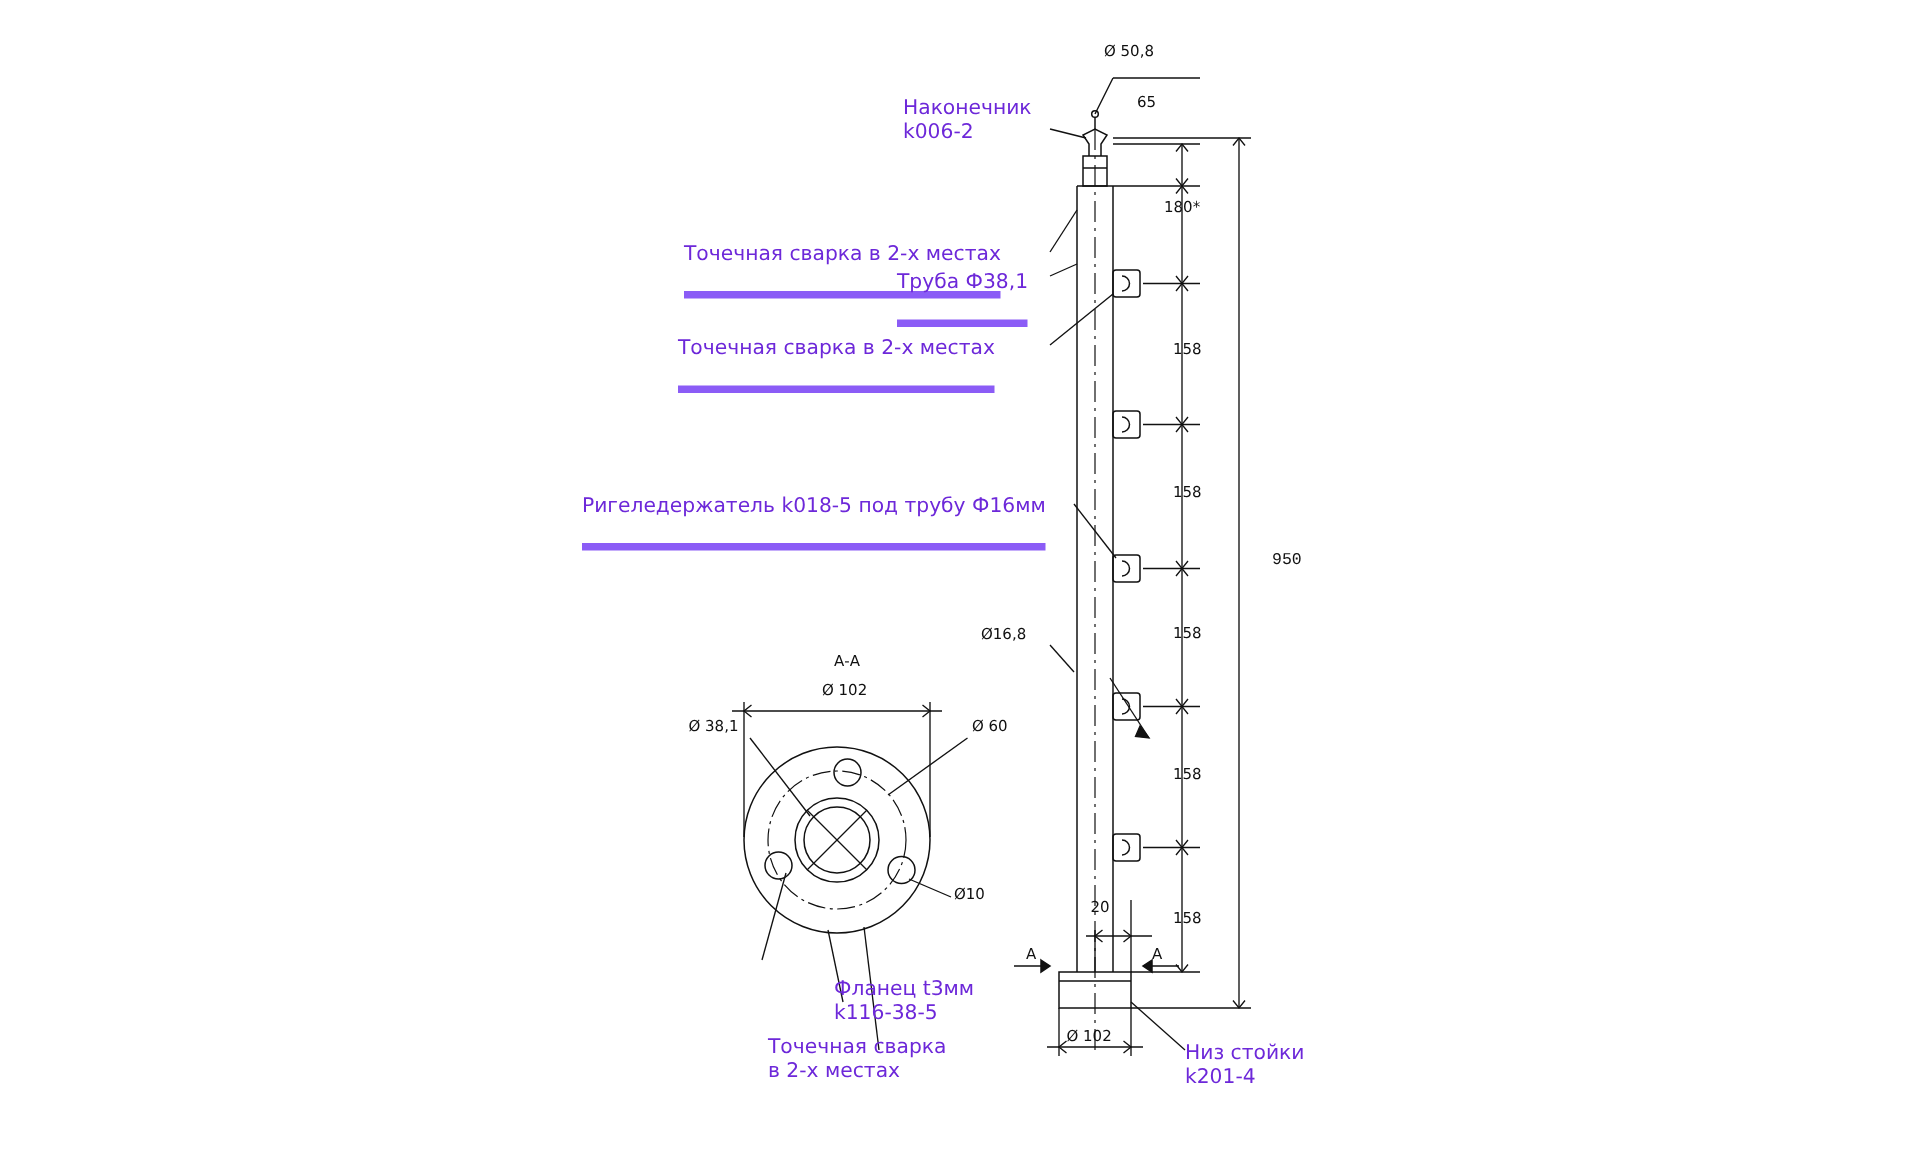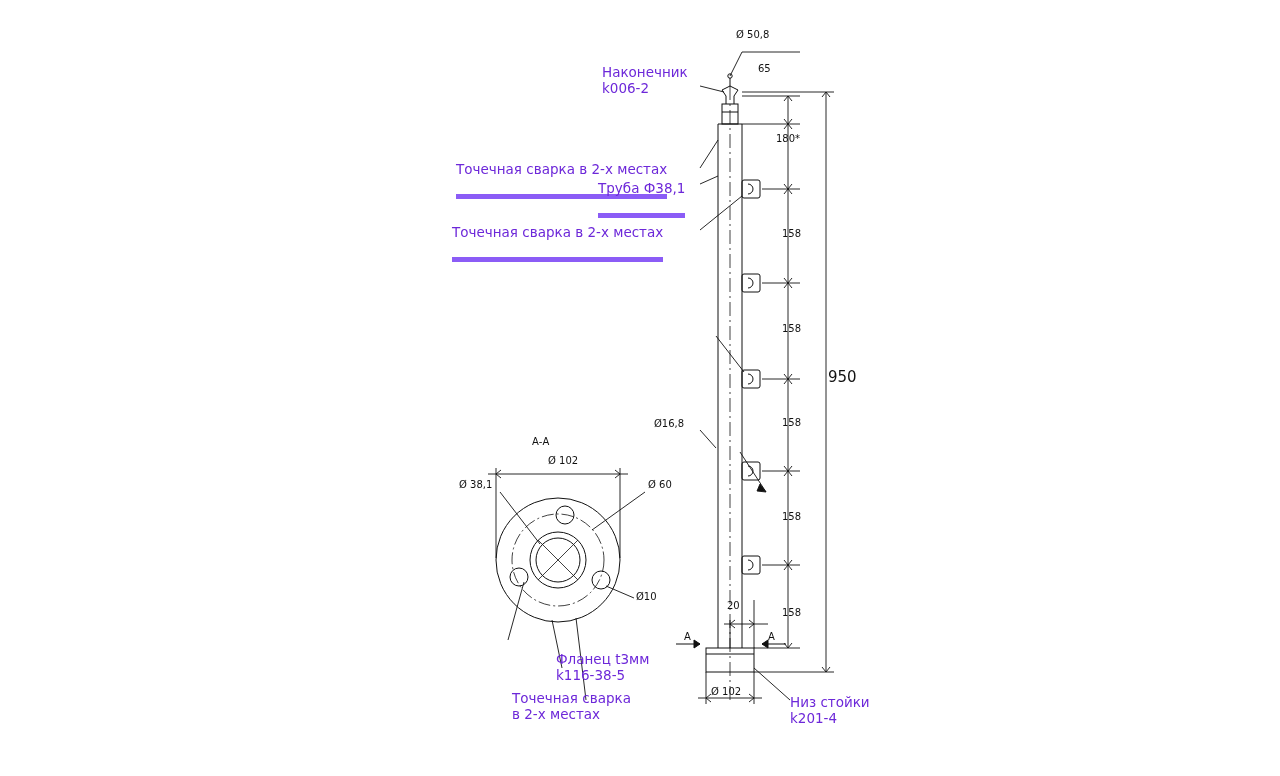--- a/index.html
+++ b/index.html
@@ -194,45 +194,46 @@
 
   <div class="lbl" style="left:602px;top:64px;">Наконечник
 k006-2</div>
 
   <div class="lbl u" style="left:456px;top:161px;">Точечная сварка в 2-х местах</div>
 
   <div class="lbl u" style="left:598px;top:180px;">Труба Ф38,1</div>
 
   <div class="lbl u" style="left:452px;top:224px;">Точечная сварка в 2-х местах</div>
 
+  <div class="lbl u" style="left:388px;top:329px;">Ригеледержатель k018-5 под трубу Ф16мм</div>
 
 
   <div class="lbl" style="left:556px;top:651px;">Фланец t3мм
 k116-38-5</div>
 
   <div class="lbl" style="left:512px;top:690px;">Точечная сварка
 в 2-х местах</div>
 
   <div class="lbl" style="left:790px;top:694px;">Низ стойки
 k201-4</div>
 
   <div class="dim" style="left:736px;top:29px;">Ø 50,8</div>
   <div class="dim" style="left:758px;top:63px;">65</div>
   <div class="dim" style="left:776px;top:133px;">180*</div>
   <div class="dim" style="left:782px;top:228px;">158</div>
   <div class="dim" style="left:782px;top:323px;">158</div>
   <div class="dim" style="left:782px;top:417px;">158</div>
   <div class="dim" style="left:782px;top:511px;">158</div>
   <div class="dim" style="left:782px;top:607px;">158</div>
-  <div class="dim" style="left:828px;top:368px;font-size:15px;">950</div>
+  <div class="dim" style="left:848px;top:368px;font-size:11px;font-family:Liberation Mono, monospace;">950</div>
   <div class="dim" style="left:654px;top:418px;">Ø16,8</div>
   <div class="dim" style="left:727px;top:600px;">20</div>
   <div class="dim" style="left:711px;top:686px;">Ø 102</div>
 
-  <div class="dim" style="left:532px;top:436px;">А-А</div>
+  <div class="dim" style="left:556px;top:436px;">А-А</div>
   <div class="dim" style="left:548px;top:455px;">Ø 102</div>
   <div class="dim" style="left:459px;top:479px;">Ø 38,1</div>
   <div class="dim" style="left:648px;top:479px;">Ø 60</div>
   <div class="dim" style="left:636px;top:591px;">Ø10</div>
   <div class="dim" style="left:684px;top:631px;">А</div>
   <div class="dim" style="left:768px;top:631px;">А</div>
 
 </div>
 
 </body></html>

